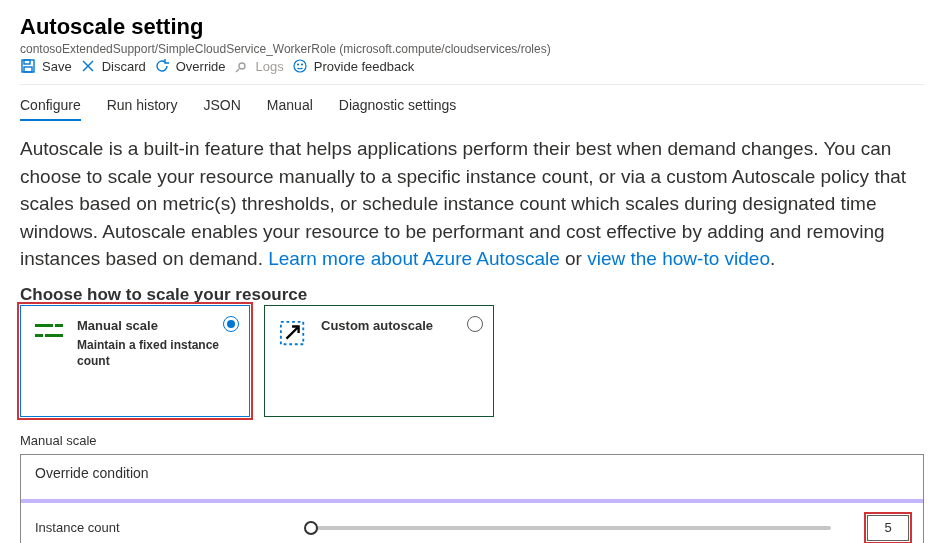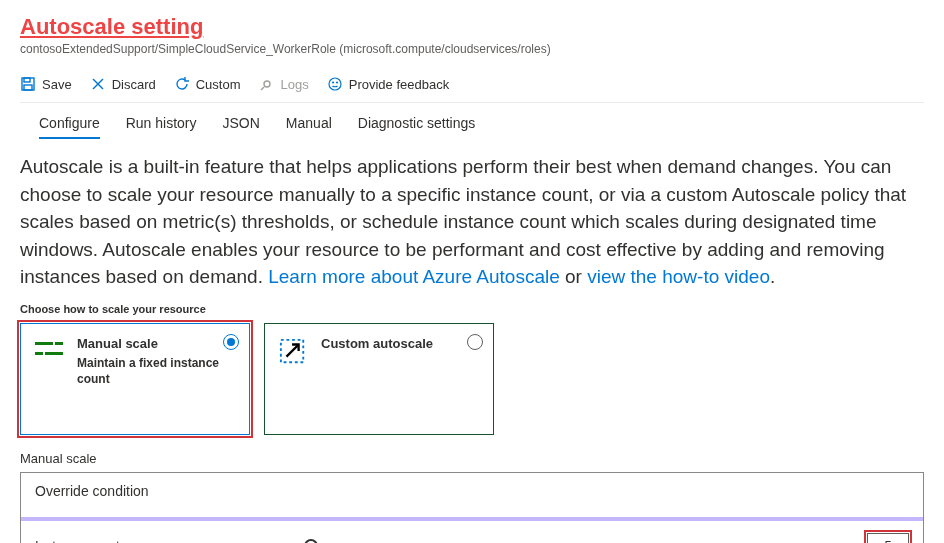--- a/index.html
+++ b/index.html
@@ -9,32 +9,31 @@
     font-family: "Segoe UI", -apple-system, sans-serif;
     font-size: 13px;
     color: #323130;
     width: 944px;
     background: #fff;
   }
   h1.page-title {
     font-size: 22px;
     font-weight: 600;
     margin: 0 0 2px 0;
-    color: #ef4444;
-    text-decoration: underline;
+    color: #000000;
   }
   .breadcrumb {
     font-size: 12px;
     color: #605e5c;
-    margin-bottom: 20px;
+    margin-bottom: 2px;
   }
   .toolbar {
     display: flex;
     align-items: center;
-    gap: 18px;
+    gap: 8px;
     padding-bottom: 10px;
     border-bottom: 1px solid #edebe9;
   }
   .toolbar .btn {
     display: inline-flex;
     align-items: center;
     gap: 6px;
     color: #323130;
     font-size: 13px;
     cursor: pointer;
@@ -50,33 +49,31 @@
   .tab {
     font-size: 14px;
     color: #323130;
     padding-bottom: 6px;
     cursor: pointer;
   }
   .tab.active {
     color: #323130;
     font-weight: 400;
     border-bottom: 2px solid #0078d4;
-    margin-left: 19px;
   }
   .desc {
     font-size: 19px;
     color: #323130;
     line-height: 1.45;
     margin-bottom: 12px;
   }
   .desc a { color: #0078d4; text-decoration: none; }
   .section-label {
-    font-size: 11px;
+    font-size: 17px;
     font-weight: 600;
-    margin-bottom: 8px;
   }
   .cards {
     display: flex;
     gap: 14px;
     margin-bottom: 16px;
   }
   .card {
     position: relative;
     width: 230px;
     height: 112px;
@@ -175,21 +172,21 @@
         <line x1="3" y1="3" x2="13" y2="13"></line>
         <line x1="13" y1="3" x2="3" y2="13"></line>
       </svg>
     <span>Discard</span>
   </span>
   <span class="btn">
     <svg viewBox="0 0 16 16" fill="none" stroke="#0078d4" stroke-width="1.4">
         <path d="M13 8a5 5 0 1 1-2-4"></path>
         <path d="M11 1v4h4"></path>
       </svg>
-    <span>Custom</span>
+    <span>Override</span>
   </span>
   <span class="btn disabled">
     <svg viewBox="0 0 16 16" fill="none" stroke="#a19f9d" stroke-width="1.4">
         <circle cx="8" cy="8" r="3"></circle>
         <path d="M5 11l-3 3"></path>
       </svg>
     <span>Logs</span>
   </span>
   <span class="btn">
     <svg viewBox="0 0 16 16" fill="none" stroke="#0078d4" stroke-width="1.2">

